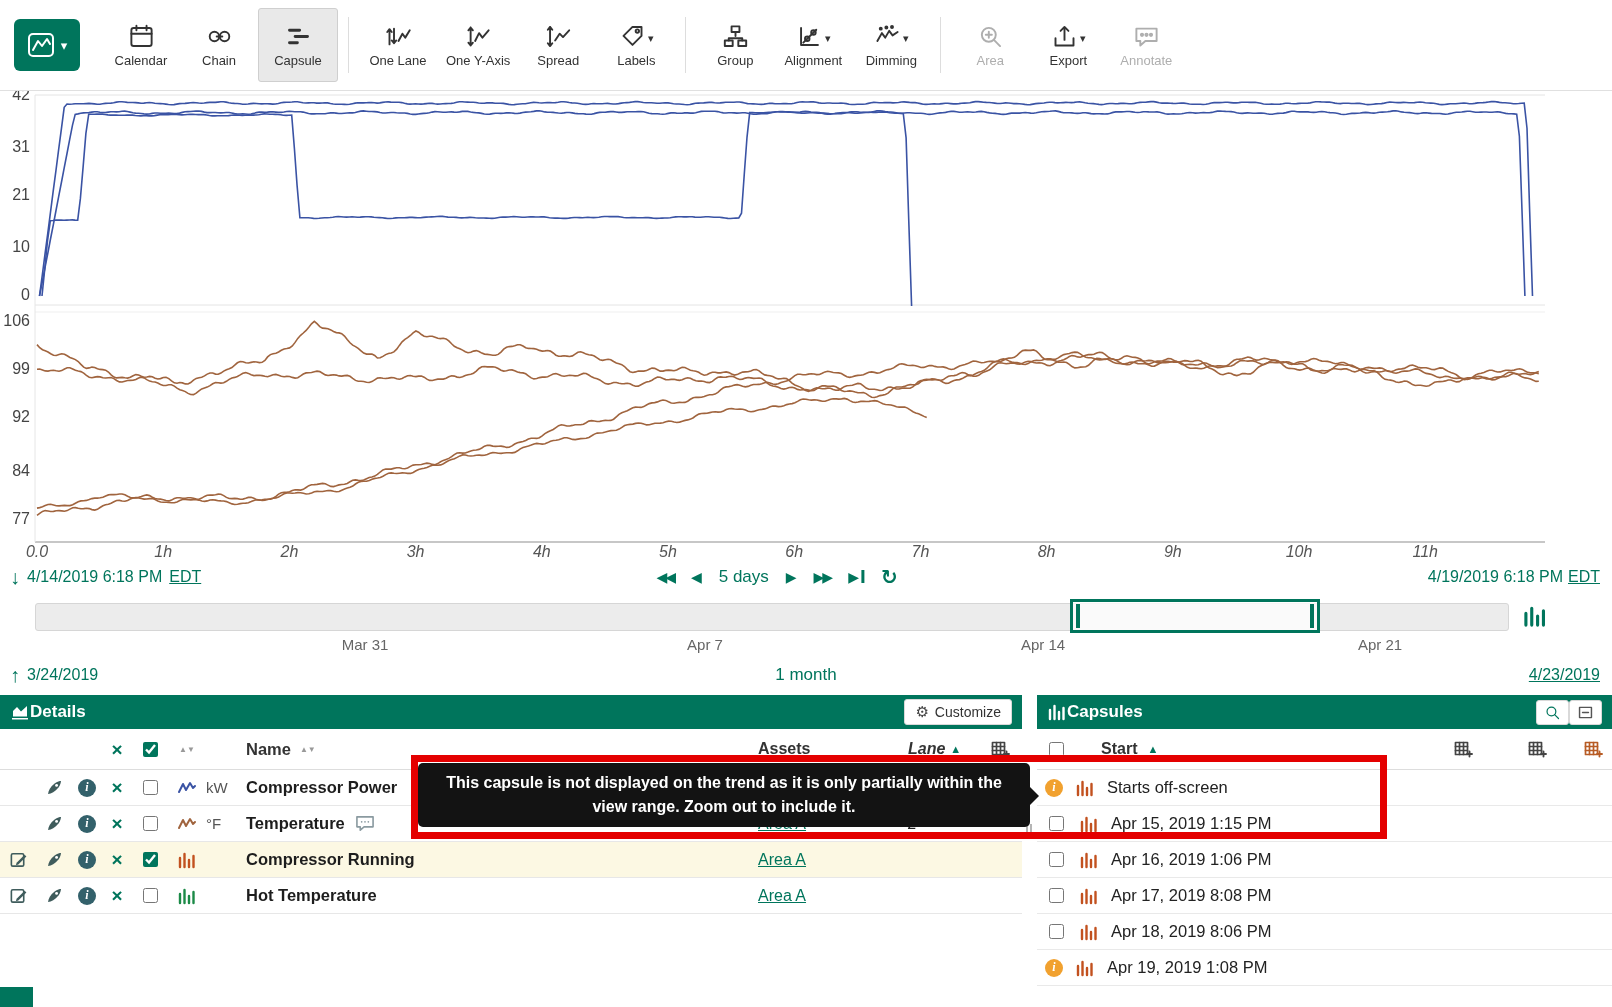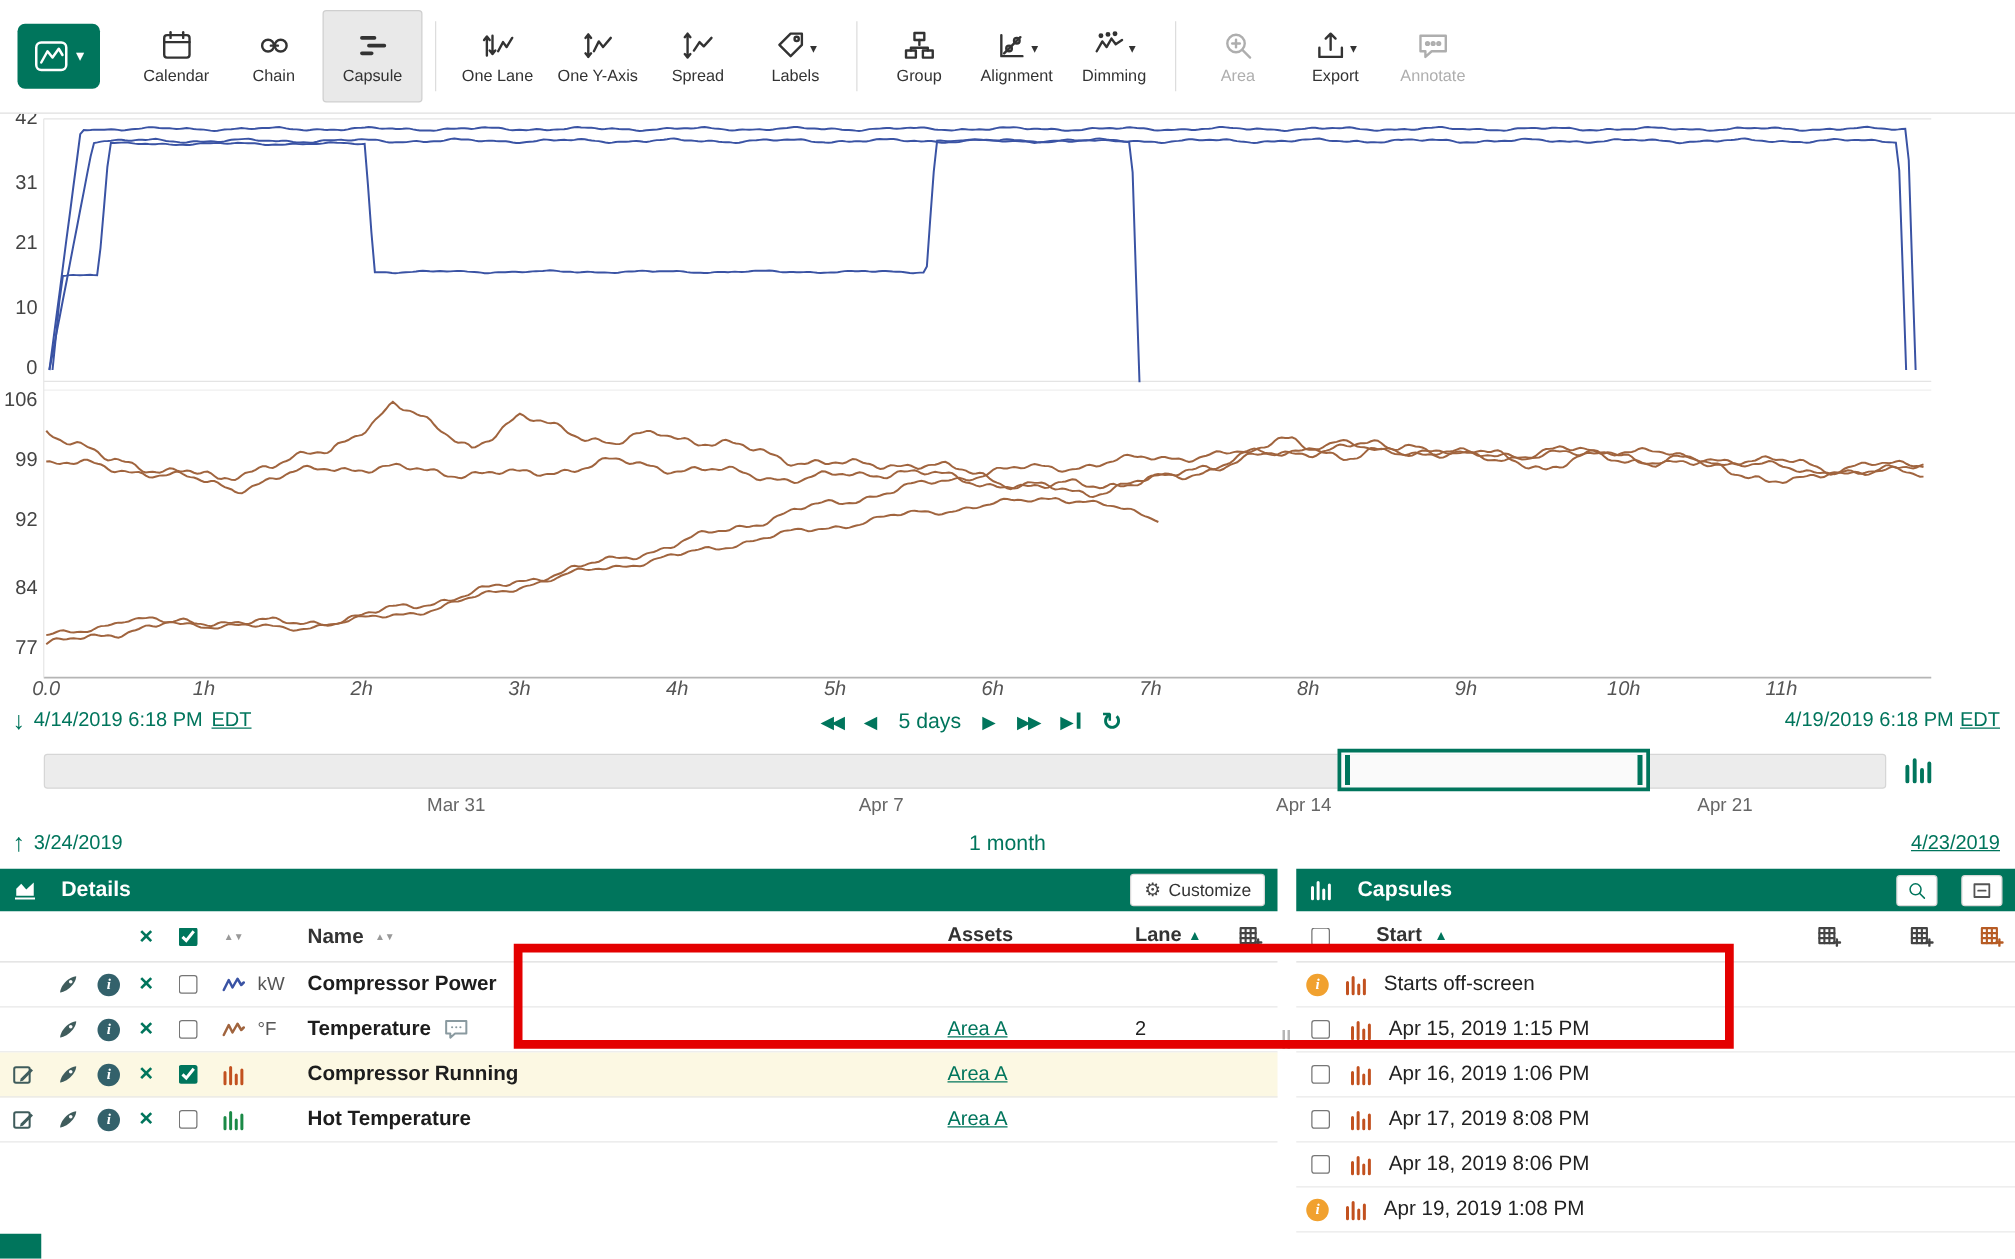--- a/index.html
+++ b/index.html
@@ -58,39 +58,39 @@
   .investbar{position:absolute;top:658px;left:0;right:0;height:34px;font-size:16px;color:#00755C;}
   .investbar .left{position:absolute;left:10px;display:flex;align-items:center;gap:7px;height:34px;}
   .investbar .center{position:absolute;left:50%;transform:translateX(-50%);line-height:34px;font-size:17px;}
   .investbar .right{position:absolute;right:12px;line-height:34px;text-decoration:underline;}
   .investbar .arrow{font-size:20px;font-weight:bold;}
 
   
   .panel{position:absolute;top:695px;bottom:0;background:#fff;}
   .panel.details{left:0;width:1022px;}
   .panel.capsules{left:1037px;right:0;}
-  .phead{height:34px;background:#00755C;color:#fff;display:flex;align-items:center;padding:0 10px;gap:19px;}
+  .phead{height:34px;background:#00755C;color:#fff;display:flex;align-items:center;padding:0 10px;gap:0;}
   .phead .ic{width:20px;height:20px;color:#fff;}
   .phead .ptitle{font-size:17px;font-weight:bold;}
   .phead .spacer{flex:1;}
   .btn{background:#fff;border:1px solid #d9d9d9;border-radius:3px;color:#333;font-size:14px;
     padding:3px 10px;display:flex;align-items:center;gap:6px;cursor:pointer;}
   .btn.iconic{padding:3px 7px;}
   .btn .ic{width:17px;height:17px;color:#00755C;}
   .btn .ic.gray{color:#555;}
 
   .thead{display:flex;align-items:center;height:40px;border-bottom:1px solid #ddd;font-size:16px;}
   .trow{display:flex;align-items:center;height:35px;border-bottom:1px solid #e7e7e7;font-size:16px;}
   .trow.hl{background:#FCF8E3;}
   .cell{display:flex;align-items:center;justify-content:center;flex:0 0 auto;}
   .c-edit{width:36px;} .c-rocket{width:36px;} .c-info{width:30px;} .c-x{width:30px;}
   .c-check{width:36px;} .c-sig{width:38px;} .c-unit{width:40px;justify-content:flex-start;color:#555;font-size:15px;}
   .c-name{flex:1 1 auto;justify-content:flex-start;gap:9px;font-weight:bold;color:#1d1d1d;font-size:16.5px;}
   .c-assets{width:150px;justify-content:flex-start;}
-  .c-lane{width:70px;justify-content:flex-start;gap:5px;}
+  .c-lane{width:70px;justify-content:flex-start;gap:5px;font-style:italic;}
   .c-grid{width:44px;}
   .hdr{font-weight:bold;color:#333;}
   .sortstack{display:flex;flex-direction:column;color:#999;font-size:8px;line-height:7px;cursor:pointer;}
   .xmark{color:#00755C;font-weight:bold;font-size:19px;cursor:pointer;line-height:1;}
   input[type=checkbox]{width:15px;height:15px;accent-color:#00755C;cursor:pointer;}
   .rowic{width:19px;height:19px;color:#3F5C5C;cursor:pointer;}
   .info-i{width:18px;height:18px;border-radius:50%;background:#33616B;color:#fff;display:flex;
     align-items:center;justify-content:center;font-size:12px;font-weight:bold;
     font-family:"Liberation Serif",serif;font-style:italic;cursor:pointer;}
   .info-i.warn{background:#F1A12F;}
@@ -669,15 +669,18 @@
               <path d="M3 17V8M7.5 17V4M12 17V10M16.5 17V6" stroke-width="2.4"></path>
             </svg></span>
           <span>Apr 19, 2019 1:08 PM</span>
           <span class="spacer"></span>
         </div>
       </div>
   </section>
 
   <div class="corner-block"></div>
 
+  <div class="tooltip">
+    <span>This capsule is not displayed on the trend as it is only partially within the view range. Zoom out to include it.</span>
+  </div>
   <div class="redbox"></div>
 
 </div>
 
 </body></html>

